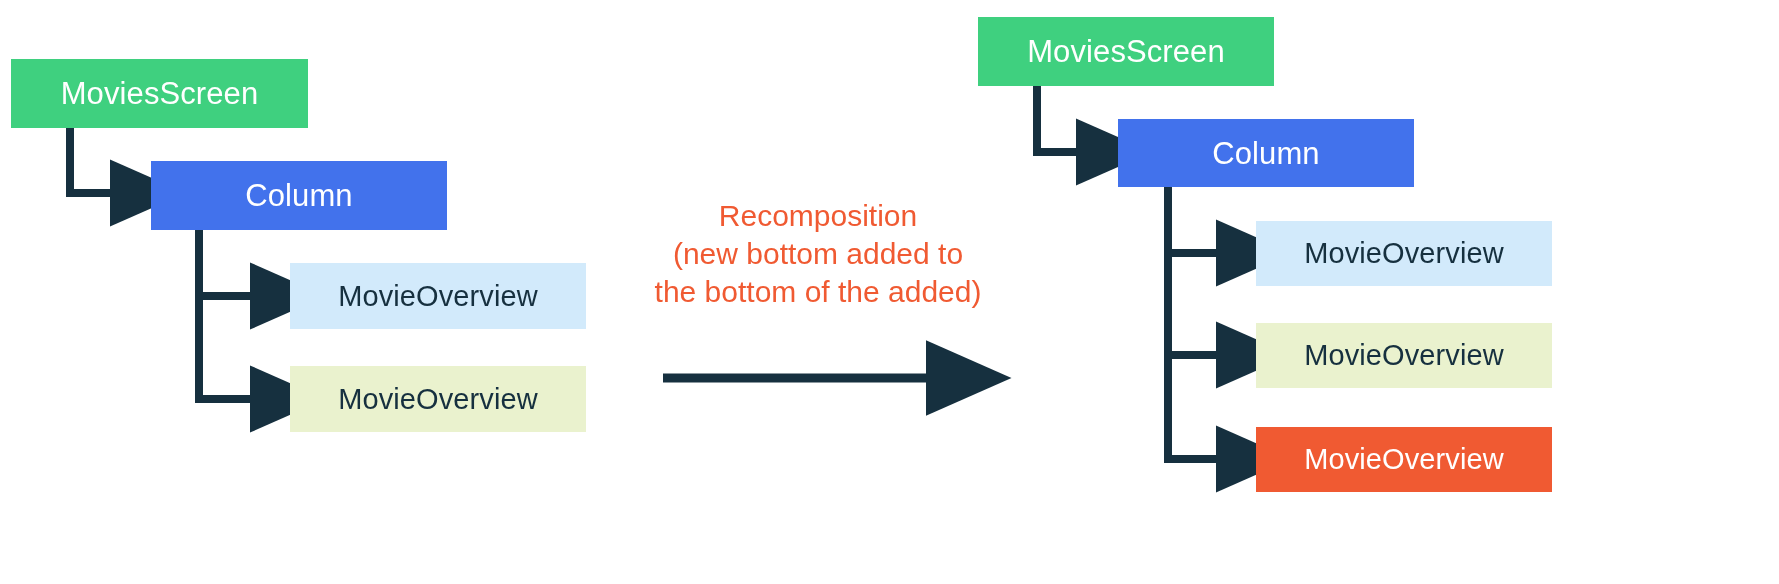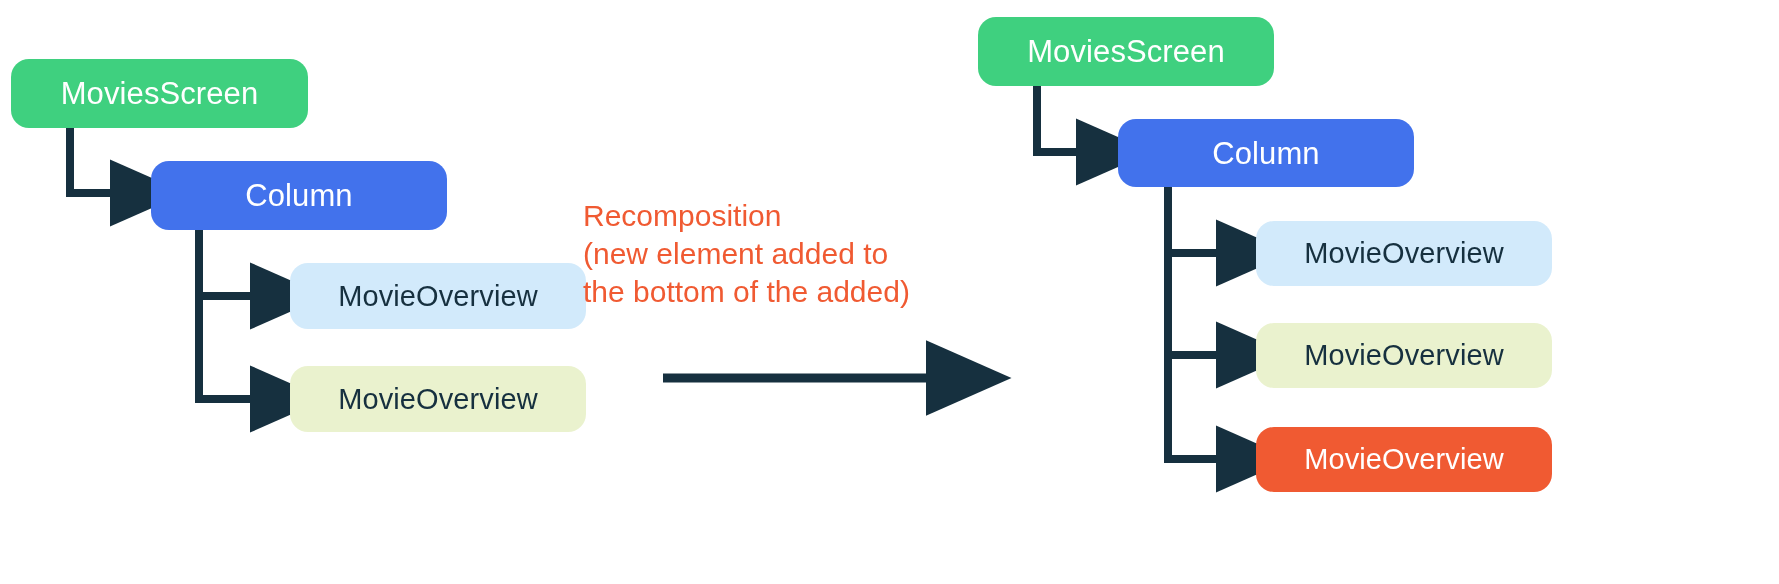--- a/index.html
+++ b/index.html
@@ -13,21 +13,21 @@
   #canvas {
     position: relative;
     width: 1779px;
     height: 584px;
     background: #ffffff;
     overflow: hidden;
   }
   .node {
     position: absolute;
     box-sizing: border-box;
-    border-radius: 18px;
+    border-radius: 0;
     display: flex;
     align-items: center;
     justify-content: center;
     font-family: "Liberation Sans", sans-serif;
     font-weight: 400;
     white-space: nowrap;
     letter-spacing: 0.1px;
   }
   .node-label {
     display: block;
@@ -36,21 +36,21 @@
   .svg-layer {
     position: absolute;
     left: 0;
     top: 0;
     width: 1779px;
     height: 584px;
     pointer-events: none;
   }
   .caption {
     position: absolute;
-    text-align: left;
+    text-align: center;
     font-family: "Liberation Sans", sans-serif;
     font-size: 30px;
     line-height: 38px;
     white-space: nowrap;
   }
   .caption-line { display: block; }
 </style>
 </head>
 <body>
 
@@ -109,21 +109,21 @@
     <div class="node" style="left:290px; top:366px; width:296px; height:66px;
                 background:#eaf2ce; color:#16303f; font-size:29px;">
       <span class="node-label">MovieOverview</span>
     </div>
 
   </div>
 
   <div>
     <div class="caption" style="left:583px; top:197px; width:470px; color:#f05a32;">
       <span class="caption-line">Recomposition</span>
-      <span class="caption-line">(new element added to</span>
+      <span class="caption-line">(new bottom added to</span>
       <span class="caption-line">the bottom of the added)</span>
     </div>
   </div>
 
   <div>
 
     <div class="node" style="left:978px; top:17px; width:296px; height:69px;
                 background:#3fd07f; color:#ffffff; font-size:31px;">
       <span class="node-label">MoviesScreen</span>
     </div>

